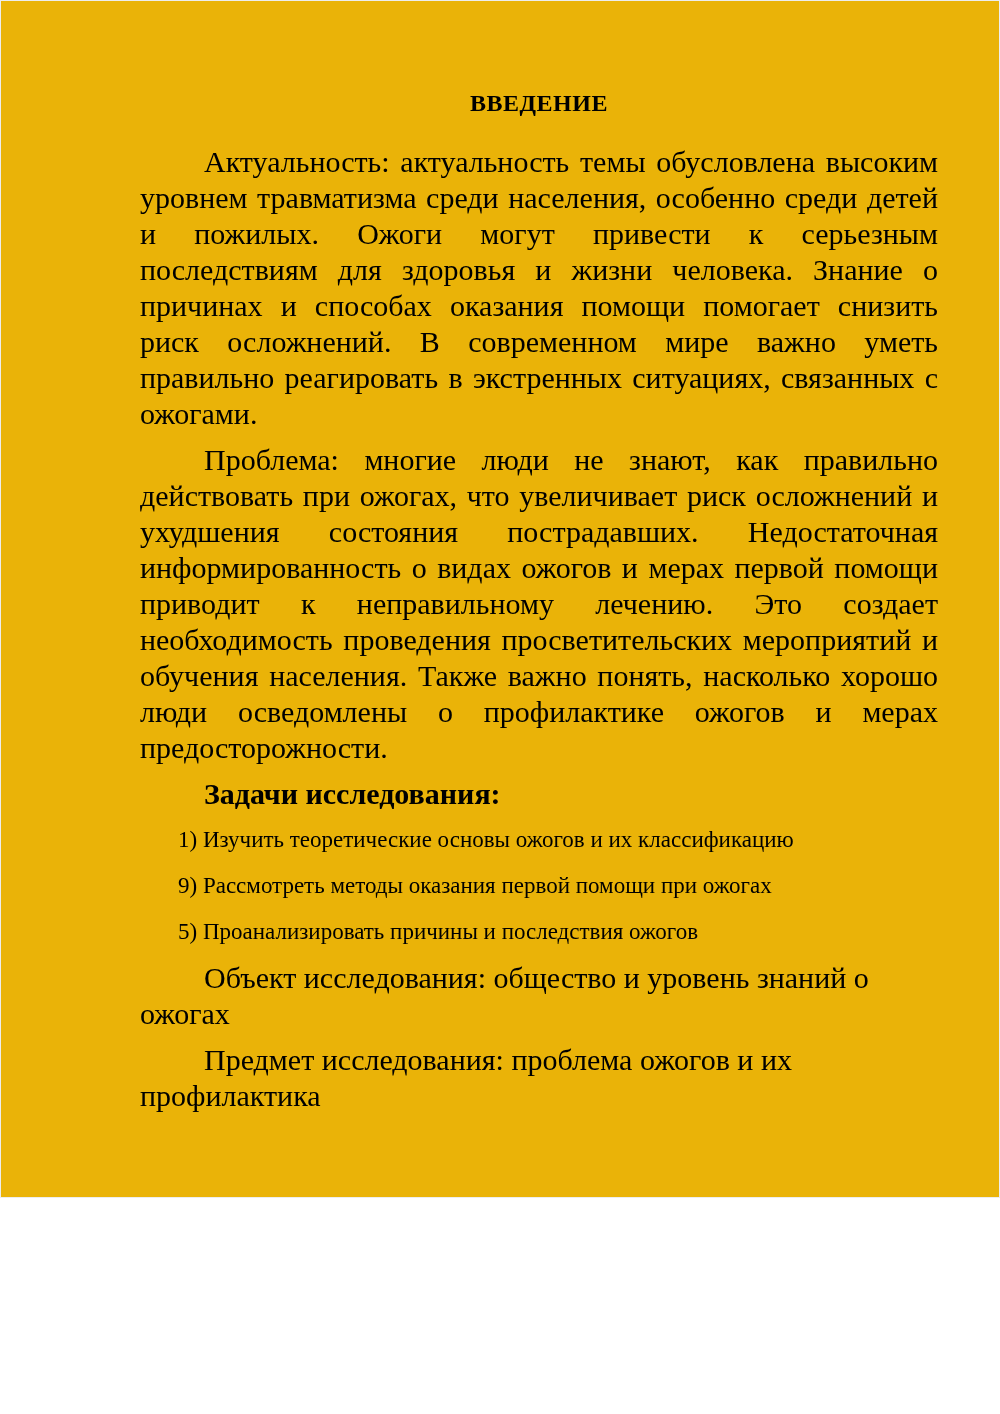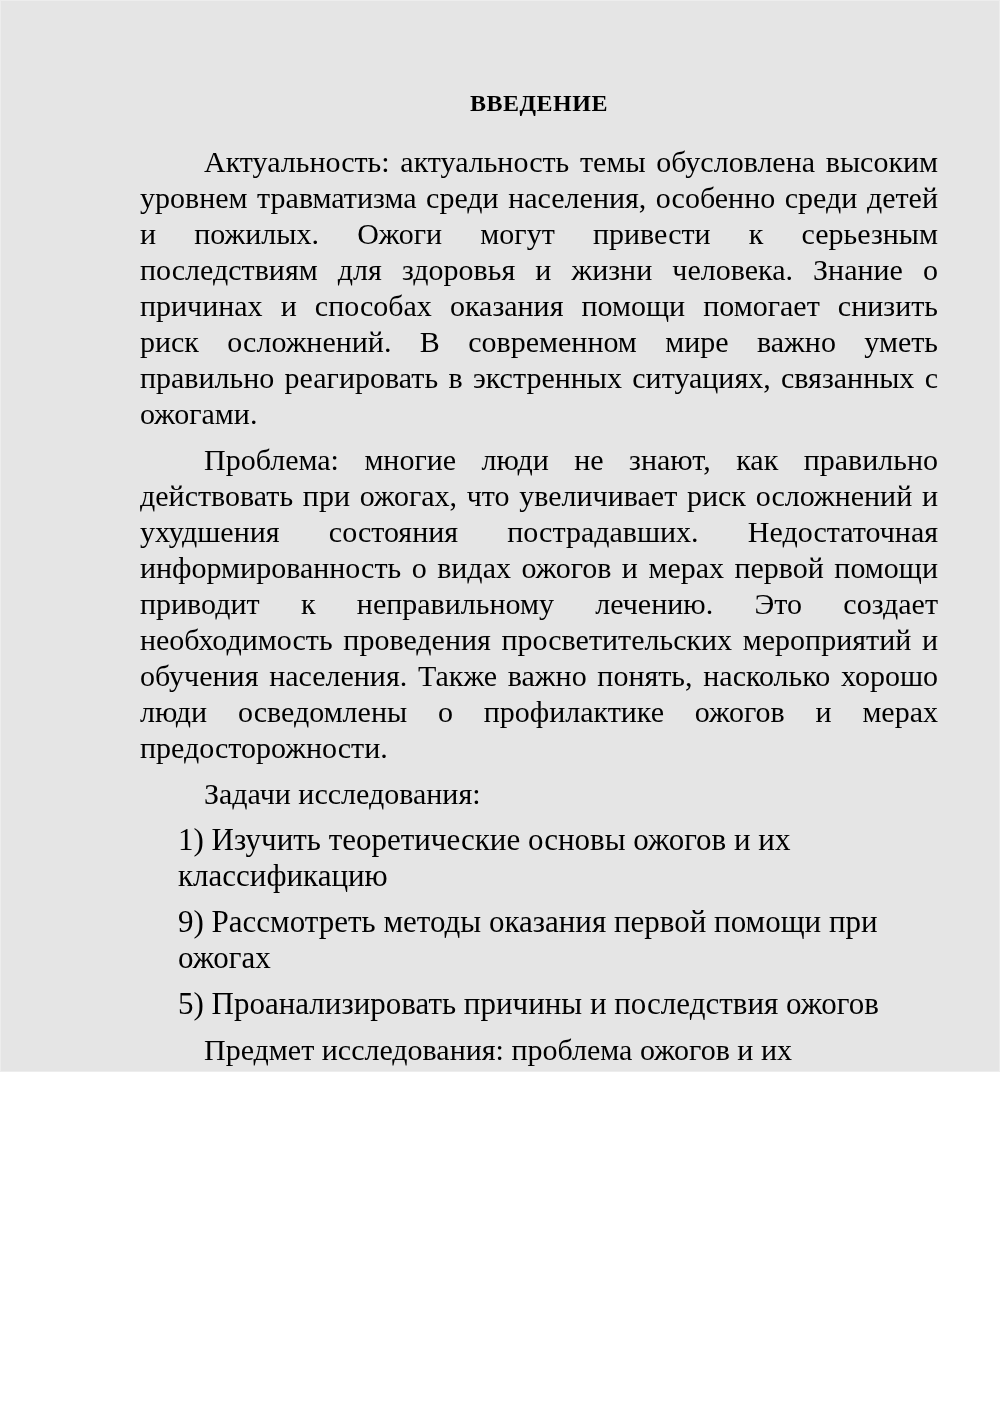--- a/index.html
+++ b/index.html
@@ -10,24 +10,24 @@
   body {
     width: 1000px;
     height: 1414px;
     font-family: "Liberation Serif", "DejaVu Serif", serif;
     color: #000000;
     position: relative;
   }
   .page {
     box-sizing: border-box;
     width: 1000px;
-    height: 1072px;
+    height: 1198px;
     padding: 88px 62px 8px 140px;
     position: relative;
-    background: #e5e5e5;
+    background: #eab308;
     box-shadow: inset 0 0 0 1px #ededed;
     overflow: hidden;
   }
   .doc-title {
     font-size: 24px;
     font-weight: bold;
     text-align: center;
     letter-spacing: 0.5px;
     margin: 0 0 26px 0;
     line-height: 30px;
@@ -39,23 +39,24 @@
     text-indent: 64px;
     word-spacing: 2px;
     margin: 0 0 10px 0;
   }
   p.para.single {
     text-align: left;
     word-spacing: normal;
   }
   p.para.mt {
     margin-top: 6px;
+    font-weight: bold;
   }
   .list-item {
-    font-size: 31px;
+    font-size: 23px;
     line-height: 36px;
     padding-left: 38px;
     margin: 0 0 10px 0;
     text-align: left;
   }
   .page-number {
     position: absolute;
     left: 140px;
     right: 62px;
     top: 1328px;
@@ -77,20 +78,21 @@
 
 
   <p class="para single mt">Задачи исследования:</p>
 
   <div>
     <div class="list-item">1) Изучить теоретические основы ожогов и их классификацию</div>
     <div class="list-item">9) Рассмотреть методы оказания первой помощи при ожогах</div>
     <div class="list-item">5) Проанализировать причины и последствия ожогов</div>
   </div>
 
+  <p class="para single">Объект исследования: общество и уровень знаний о ожогах</p>
 
   <p class="para single">Предмет исследования: проблема ожогов и их профилактика</p>
 
 
 
 
   <div class="page-number">3</div>
 
 </div>
 

